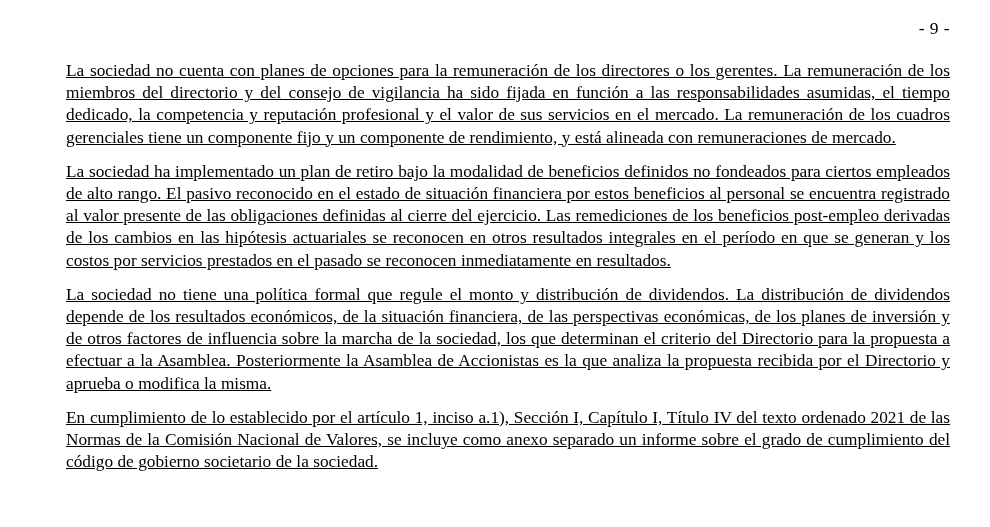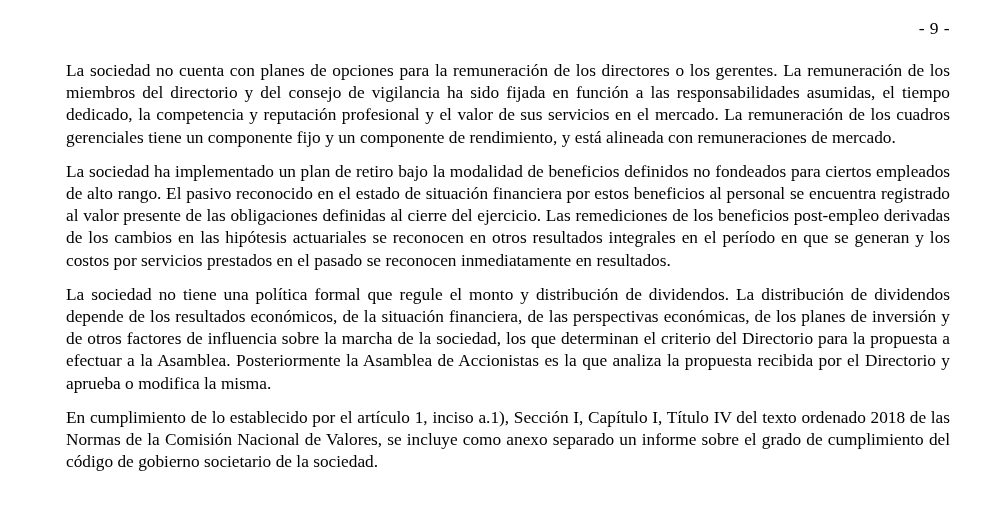--- a/index.html
+++ b/index.html
@@ -35,20 +35,21 @@
     line-height: 22px;
     letter-spacing: 0.4px;
     white-space: pre;
   }
 
   .body-text {
     position: absolute;
     top: 60px;
     left: 66px;
     width: 884px;
+    text-decoration: underline;
   }
 
   .para {
     margin: 0 0 12px 0;
     font-size: 17.3px;
     line-height: 22.2px;
     text-align: justify;
     text-justify: inter-word;
     hyphens: none;
     -webkit-hyphens: none;
@@ -67,17 +68,17 @@
   <div class="page-number">- 9 -</div>
 
   <div class="body-text">
 
     <p class="para">La sociedad no cuenta con planes de opciones para la remuneración de los directores o los gerentes. La remuneración de los miembros del directorio y del consejo de vigilancia ha sido fijada en función a las responsabilidades asumidas, el tiempo dedicado, la competencia y reputación profesional y el valor de sus servicios en el mercado. La remuneración de los cuadros gerenciales tiene un componente fijo y un componente de rendimiento, y está alineada con remuneraciones de mercado.</p>
 
     <p class="para">La sociedad ha implementado un plan de retiro bajo la modalidad de beneficios definidos no fondeados para ciertos empleados de alto rango. El pasivo reconocido en el estado de situación financiera por estos beneficios al personal se encuentra registrado al valor presente de las obligaciones definidas al cierre del ejercicio. Las remediciones de los beneficios post-empleo derivadas de los cambios en las hipótesis actuariales se reconocen en otros resultados integrales en el período en que se generan y los costos por servicios prestados en el pasado se reconocen inmediatamente en resultados.</p>
 
     <p class="para">La sociedad no tiene una política formal que regule el monto y distribución de dividendos. La distribución de dividendos depende de los resultados económicos, de la situación financiera, de las perspectivas económicas, de los planes de inversión y de otros factores de influencia sobre la marcha de la sociedad, los que determinan el criterio del Directorio para la propuesta a efectuar a la Asamblea. Posteriormente la Asamblea de Accionistas es la que analiza la propuesta recibida por el Directorio y aprueba o modifica la misma.</p>
 
-    <p class="para">En cumplimiento de lo establecido por el artículo 1, inciso a.1), Sección I, Capítulo I, Título IV del texto ordenado 2018 de las Normas de la Comisión Nacional de Valores, se incluye como anexo separado un informe sobre el grado de cumplimiento del código de gobierno societario de la sociedad.</p>
+    <p class="para">En cumplimiento de lo establecido por el artículo 1, inciso a.1), Sección I, Capítulo I, Título IV del texto ordenado 2021 de las Normas de la Comisión Nacional de Valores, se incluye como anexo separado un informe sobre el grado de cumplimiento del código de gobierno societario de la sociedad.</p>
 
   </div>
 
 </div>
 
 </body></html>

